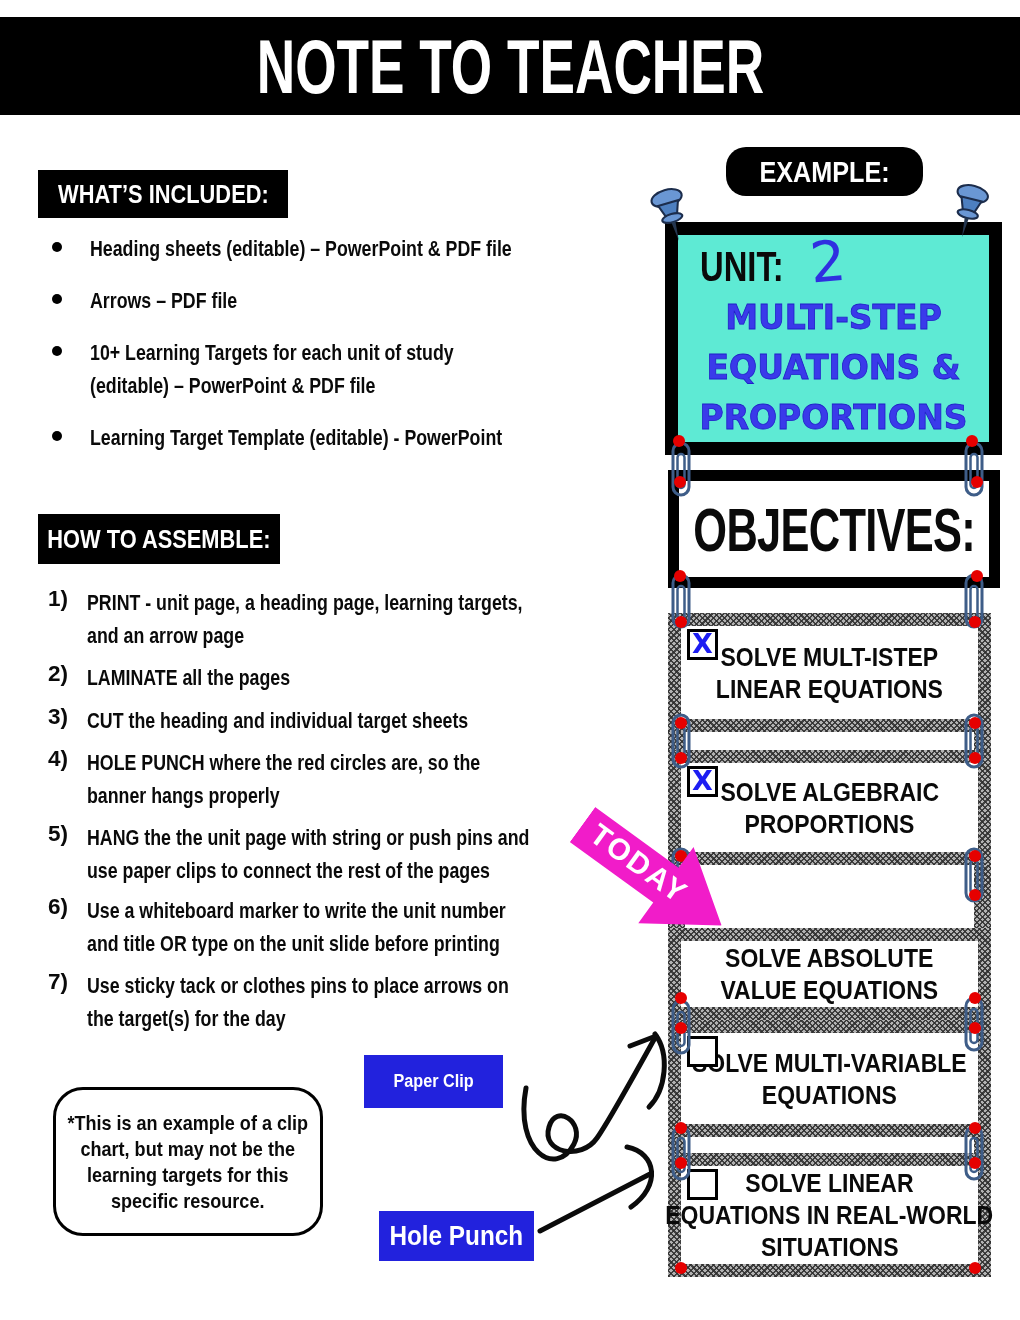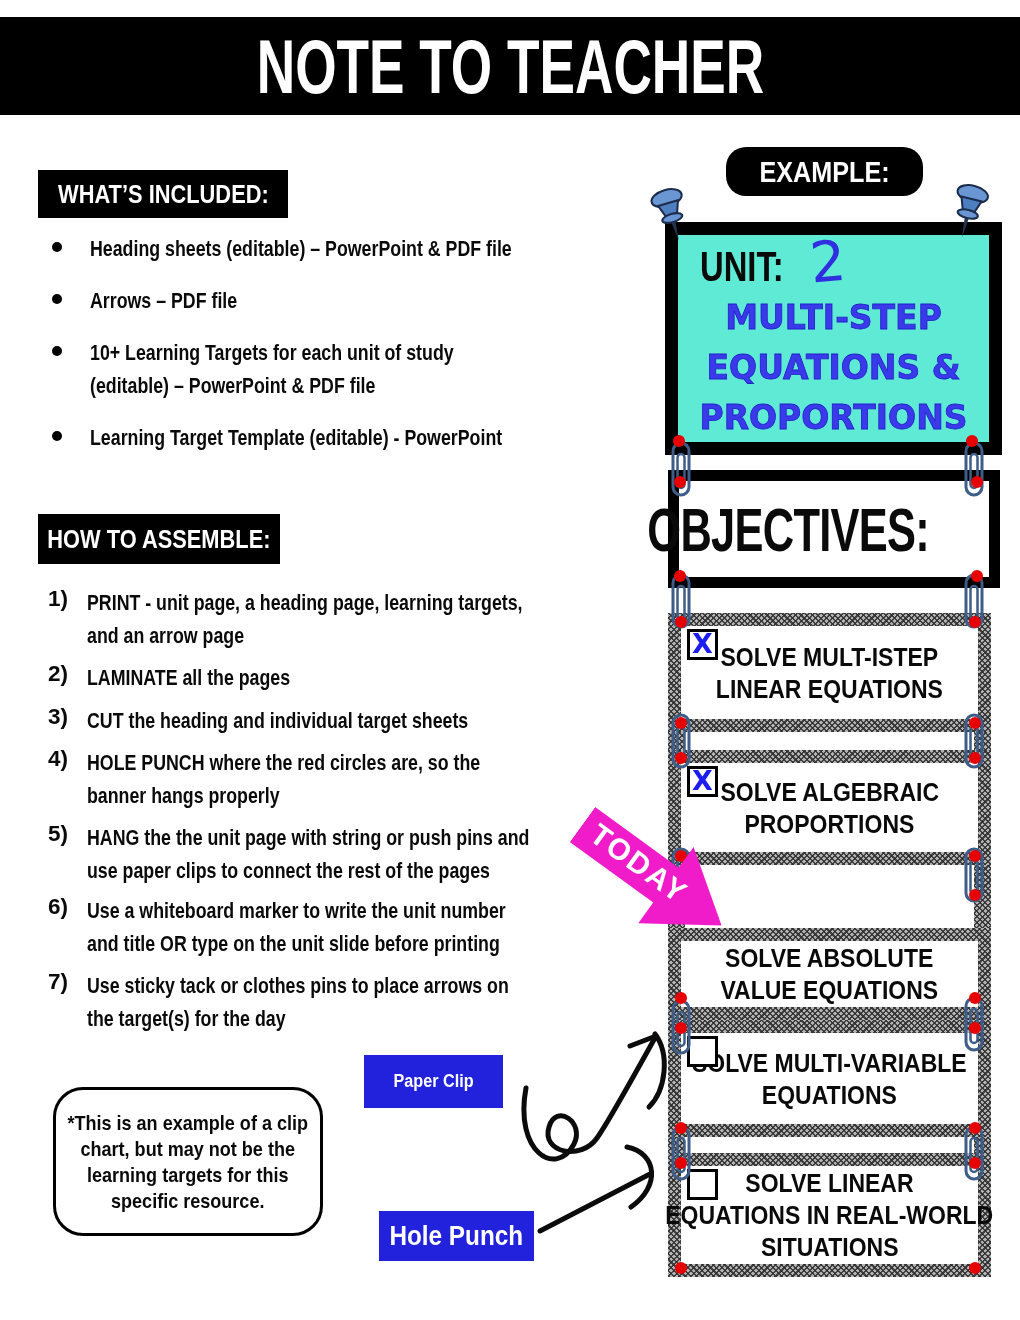--- a/index.html
+++ b/index.html
@@ -47,21 +47,21 @@
              border:13px solid #000;background:#5eead4;z-index:1;}
   .unit-label{position:absolute;left:22px;top:8px;font-size:42px;font-weight:bold;
               transform:scaleX(.78);transform-origin:0 0;white-space:nowrap;}
   .unit-number{position:absolute;left:132px;top:-6px;font-size:56px;color:#2f2fe0;
                font-family:"DejaVu Sans",sans-serif;transform:rotate(-5deg);}
   .unit-title{position:absolute;left:0;right:0;top:58px;text-align:center;}
   .unit-title div{font-size:33px;line-height:50px;color:#3a3aea;font-weight:bold;
                   font-family:"DejaVu Sans",sans-serif;-webkit-text-stroke:.8px #2020c8;}
   #objectives-card{position:absolute;left:668px;top:470px;width:332px;height:118px;box-sizing:border-box;
                    border:11px solid #000;background:#fff;display:flex;align-items:center;
-                   justify-content:flex-end;z-index:1;}
+                   justify-content:center;z-index:1;}
   .objectives-label{font-size:62px;font-weight:bold;transform:scaleX(.70);white-space:nowrap;letter-spacing:-1px;}
 
   
   .hatch{background-color:#b2b2b2;background-image:
      repeating-linear-gradient(45deg,rgba(45,45,45,.85) 0 1.5px,transparent 1.5px 4px),
      repeating-linear-gradient(-45deg,rgba(45,45,45,.85) 0 1.5px,transparent 1.5px 4px);}
   .strip{position:absolute;top:613px;height:664px;width:17px;z-index:0;}
   #strip-left{left:668px;} #strip-right{left:974px;}
   .tcard{position:absolute;left:668px;width:323px;z-index:1;}
   .tcard-inner{position:absolute;left:13px;top:13px;right:13px;bottom:13px;background:#fff;

